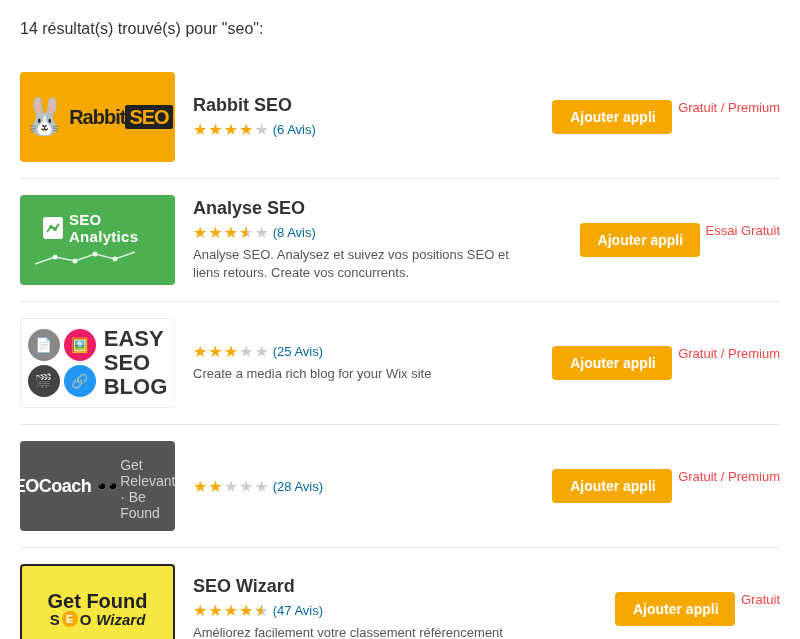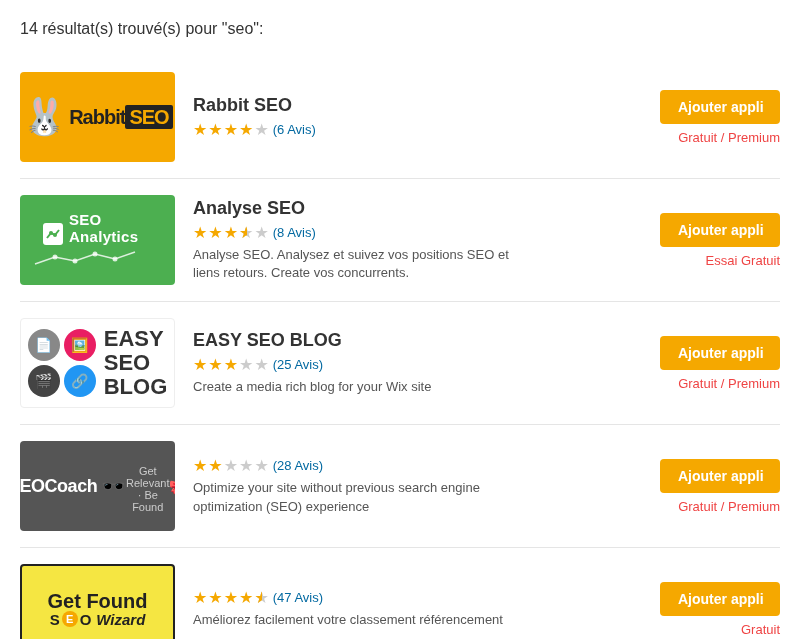--- a/index.html
+++ b/index.html
@@ -56,21 +56,21 @@
       display: flex;
       flex-direction: column;
       align-items: flex-start;
       justify-content: center;
       padding: 8px 10px;
       width: 100%;
       height: 100%;
     }
     .seo-analytics-icon {
       display: flex;
-      align-items: flex-end;
+      align-items: center;
       gap: 6px;
       margin-bottom: 4px;
       margin-left: 13px;
     }
     .chart-icon {
       width: 22px;
       height: 22px;
       background: white;
       border-radius: 3px;
       display: flex;
@@ -141,23 +141,22 @@
       font-size: 18px;
       font-weight: 900;
       color: white;
       letter-spacing: -0.5px;
     }
     .seo-coach-glasses {
       font-size: 20px;
       color: #f5a800;
     }
     .seo-coach-sub {
-      font-size: 11px;
+      font-size: 14px;
       color: #ccc;
-      text-align: center;
       margin-top: 6px;
     }
     .seo-coach-bow {
       font-size: 14px;
       color: #f5a800;
       margin-top: 2px;
     }
     
     .logo-seo-wizard {
       background: #f5e642;
@@ -218,22 +217,21 @@
     }
     .app-desc {
       font-size: 13px;
       color: #555;
       line-height: 1.4;
       max-width: 340px;
     }
     
     .app-action {
       display: flex;
-      flex-direction: column;
-      align-items: flex-end;
+      align-items: flex-start;
       gap: 6px;
       min-width: 130px;
     }
     .btn-add {
       background: #f5a800;
       color: white;
       border: none;
       border-radius: 4px;
       padding: 9px 18px;
       font-size: 14px;
@@ -328,21 +326,20 @@
           <div class="easy-seo-icons">
             <div class="easy-seo-circle circle-gray">📄</div>
             <div class="easy-seo-circle circle-pink">🖼️</div>
             <div class="easy-seo-circle circle-dark">🎬</div>
             <div class="easy-seo-circle circle-blue">🔗</div>
           </div>
           <div class="easy-seo-text">EASY<br>SEO<br>BLOG</div>
         </div>
       </div>
       <div class="app-info">
-        <div class="app-name">EASY SEO BLOG</div>
         <div class="app-stars">
           <div class="stars">
             <span class="star">★</span>
             <span class="star">★</span>
             <span class="star">★</span>
             <span class="star empty">★</span>
             <span class="star empty">★</span>
           </div>
           <span class="reviews">(25 Avis)</span>
         </div>
@@ -368,40 +365,40 @@
         <div class="app-stars">
           <div class="stars">
             <span class="star">★</span>
             <span class="star">★</span>
             <span class="star empty">★</span>
             <span class="star empty">★</span>
             <span class="star empty">★</span>
           </div>
           <span class="reviews">(28 Avis)</span>
         </div>
-        <div class="app-desc">Optimize your site without previous search engine optimization (SEO) experience</div>
       </div>
       <div class="app-action">
         <button class="btn-add">Ajouter appli</button>
         <span class="pricing">Gratuit / Premium</span>
       </div>
     </div>
     <div class="app-item">
       <div class="app-logo logo-seo-wizard">
         <div class="seo-wizard-inner">
           <div class="seo-wizard-top">Get Found</div>
           <div class="seo-wizard-bottom">
             <span>S</span>
             <span style="background:#f5a800;color:white;border-radius:50%;width:16px;height:16px;font-size:11px;display:inline-flex;align-items:center;justify-content:center;">E</span>
             <span>O</span>
             <span style="margin-left:3px;font-weight:900;font-style:italic;">Wizard</span>
           </div>
         </div>
       </div>
       <div class="app-info">
+        <div class="app-name">SEO Wizard</div>
         <div class="app-stars">
           <div class="stars">
             <span class="star">★</span>
             <span class="star">★</span>
             <span class="star">★</span>
             <span class="star">★</span>
             <span class="star half" style="display:inline-block;position:relative;"><span style="color:#ccc;">★</span><span style="color:#f5a800;position:absolute;left:0;top:0;overflow:hidden;width:55%;">★</span></span>
           </div>
           <span class="reviews">(47 Avis)</span>
         </div>

